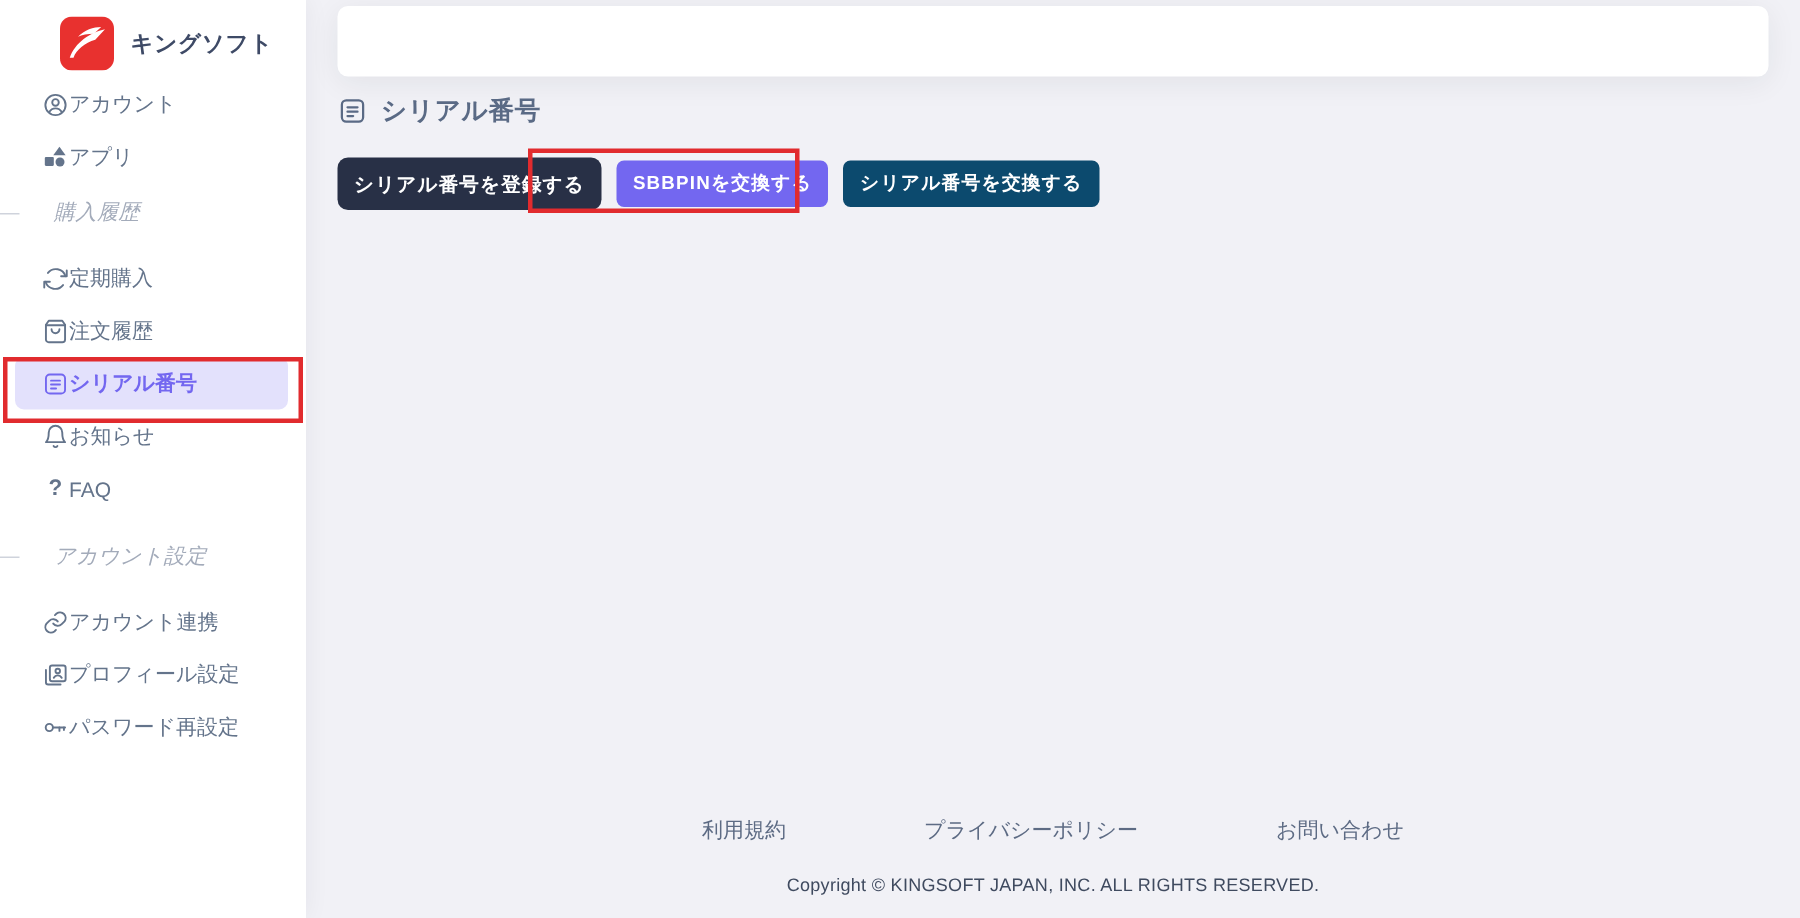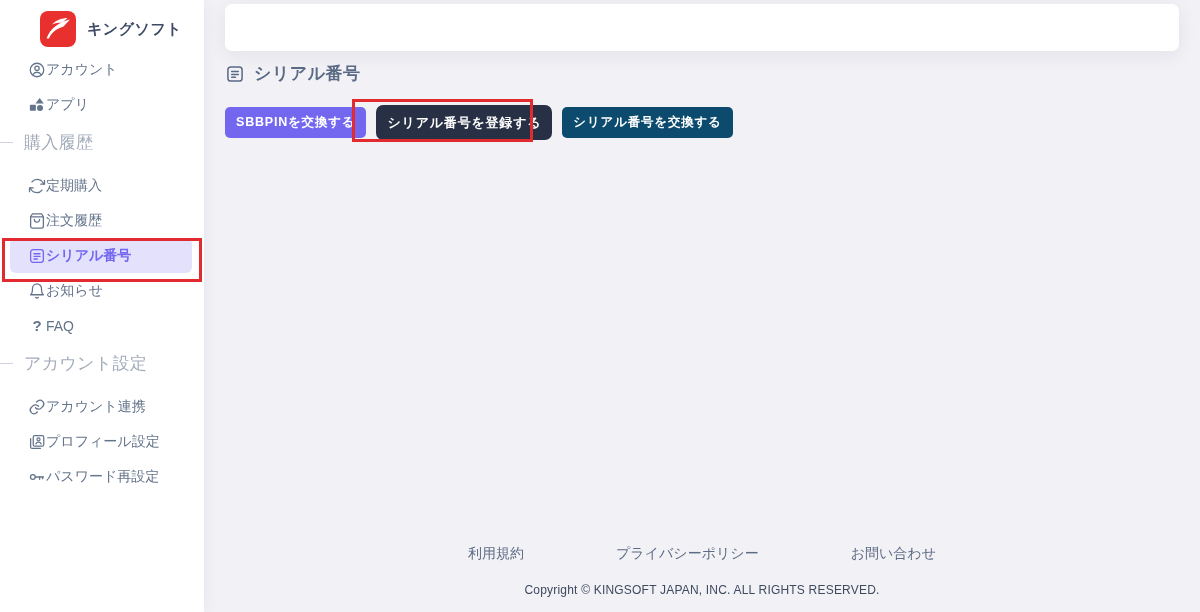--- a/index.html
+++ b/index.html
@@ -30,23 +30,23 @@
     border-radius: 6px; 
     font-size: 14px; color: #64748b; cursor: pointer;
     white-space: nowrap;
   }
   .side-item .ic { width: 18px; height: 18px; flex: 0 0 18px; color: #64748b; }
   .side-item.selected { background: #e3e1fc; color: #7367f0; font-weight: 600; }
   .side-item.selected .ic { color: #7367f0; }
   .q-glyph { width: 18px; flex: 0 0 18px; text-align: center; font-size: 15px; font-weight: 600; line-height: 18px; }
 
   .side-header {
-    position: relative; height: 20px; margin: 14px 0 16px; padding-left: 24px;
+    position: relative; height: 20px; margin: 14px 0 16px; padding-left: 36px;
     display: flex; align-items: center;
-    font-size: 17px; color: #a3abba; letter-spacing: .3px; white-space: nowrap;
+    font-size: 14px; color: #a3abba; letter-spacing: .3px; white-space: nowrap; font-style: italic;
   }
   .side-header.first { margin-top: 10px; }
   .side-header::before {
     content: ""; position: absolute; left: 0; top: 50%; width: 13px; height: 0;
     border-top: 1px solid #cfd3dc;
   }
 
   
   .main { position: absolute; left: 204px; top: 0; right: 0; bottom: 0; background: #f1f1f6; }
   .navbar {
@@ -154,21 +154,21 @@
         <path d="M18 8.5A6 6 0 0 0 6 8.5c0 6.5-2.5 8.5-2.5 8.5h17S18 15 18 8.5"></path>
         <path d="M13.7 20.5a2 2 0 0 1-3.4 0"></path>
       </svg>
       <span>お知らせ</span>
     </div>
     <div class="side-item">
       <span class="q-glyph">?</span>
       <span>FAQ</span>
     </div>
 
-    <div class="side-header" style="margin-top:10px">アカウント設定</div>
+    <div class="side-header" style="margin-top:18px">アカウント設定</div>
 
     <div class="side-item">
       <svg class="ic" viewBox="0 0 24 24" fill="none" stroke="currentColor" stroke-width="1.7" stroke-linecap="round" stroke-linejoin="round">
         <path d="M10 13a5 5 0 0 0 7.5.5l2.5-2.5a5 5 0 0 0-7-7l-1.5 1.4"></path>
         <path d="M14 11a5 5 0 0 0-7.5-.5L4 13a5 5 0 0 0 7 7l1.4-1.4"></path>
       </svg>
       <span>アカウント連携</span>
     </div>
     <div class="side-item">
       <svg class="ic" viewBox="0 0 24 24" fill="none" stroke="currentColor" stroke-width="1.7" stroke-linecap="round" stroke-linejoin="round">
@@ -199,22 +199,22 @@
       <svg class="ic" viewBox="0 0 24 24" fill="none" stroke="currentColor" stroke-width="1.8" stroke-linecap="round" stroke-linejoin="round">
         <rect x="3.5" y="3.5" width="17" height="17" rx="3.5"></rect>
         <line x1="8" y1="9" x2="16" y2="9"></line>
         <line x1="8" y1="12.5" x2="16" y2="12.5"></line>
         <line x1="8" y1="16" x2="12.5" y2="16"></line>
       </svg>
       <h1>シリアル番号</h1>
     </div>
 
     <div class="btn-row">
+      <button class="btn dark" style="background-color: rgb(40, 48, 70);">シリアル番号を登録する</button>
       <button class="btn" style="background-color: rgb(115, 103, 240);">SBBPINを交換する</button>
-      <button class="btn dark" style="background-color: rgb(40, 48, 70);">シリアル番号を登録する</button>
       <button class="btn" style="background-color: #0c4a6e;">シリアル番号を交換する</button>
     </div>
   </div>
 
   <div class="footer-links">
     <a>利用規約</a>
     <a>プライバシーポリシー</a>
     <a>お問い合わせ</a>
   </div>
   <div class="copyright">Copyright © KINGSOFT JAPAN, INC. ALL RIGHTS RESERVED.</div>

